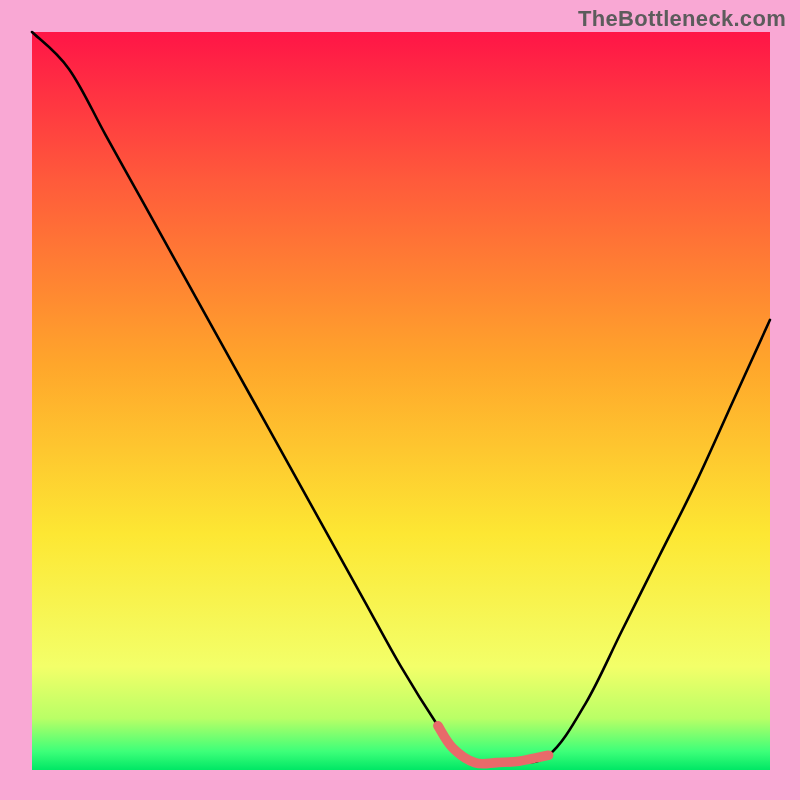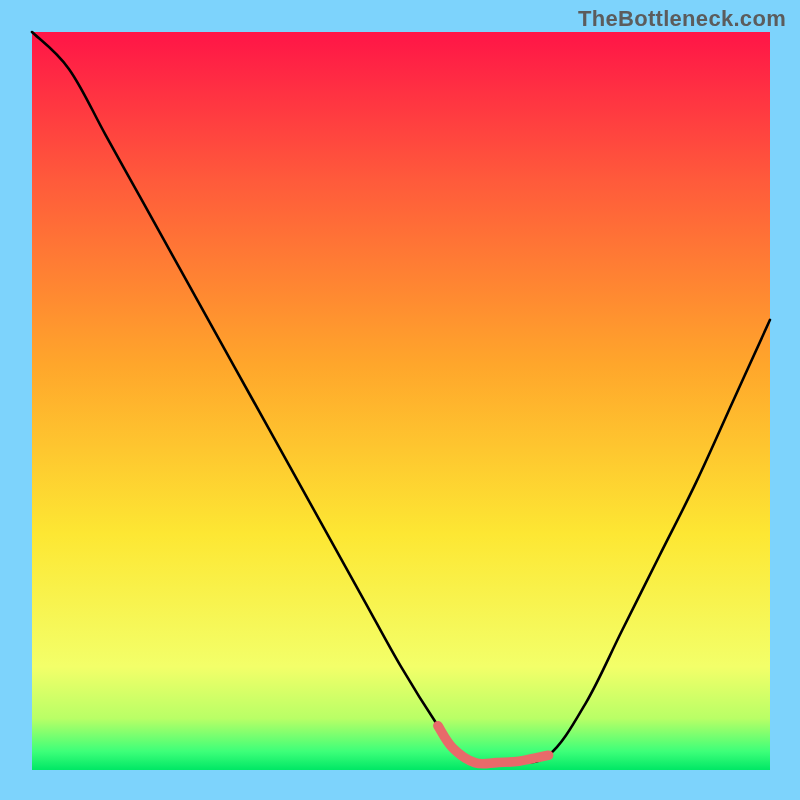--- a/index.html
+++ b/index.html
@@ -8,21 +8,21 @@
     width: 800px;
     height: 800px;
     background: #000;
     overflow: hidden;
     font-family: Arial, Helvetica, sans-serif;
   }
   .frame {
     position: relative;
     width: 800px;
     height: 800px;
-    background: #7dd3fc;
+    background: #f9a8d4;
   }
   .watermark {
     position: absolute;
     top: 6px;
     right: 14px;
     color: #5c5c5c;
     font-size: 22px;
     font-weight: 600;
     letter-spacing: 0.3px;
     z-index: 20;

